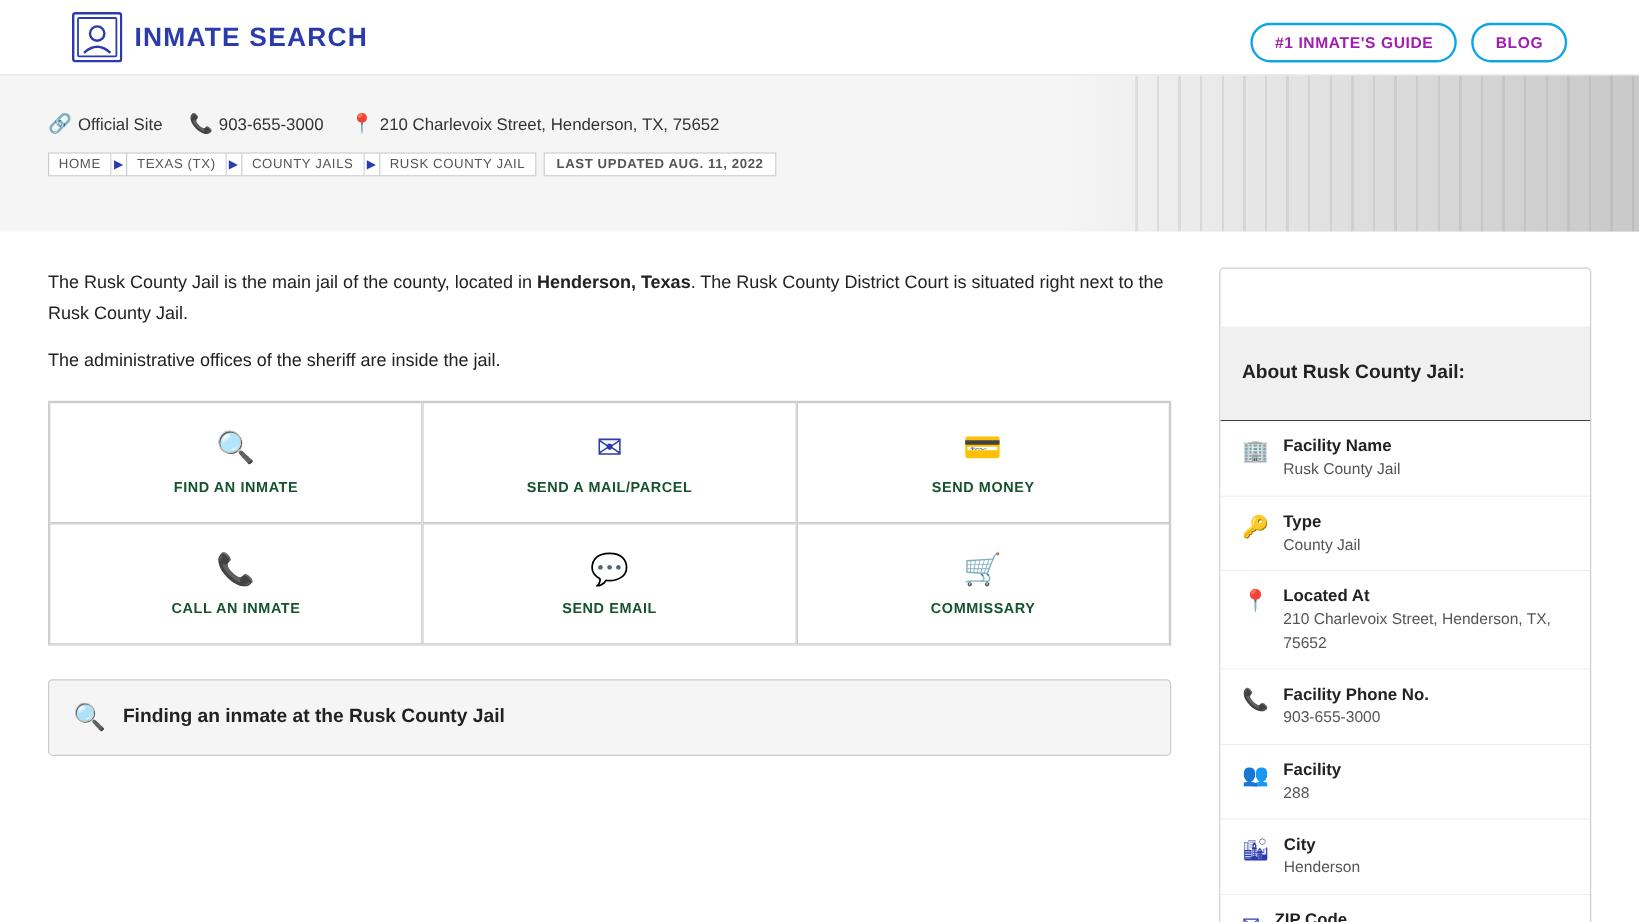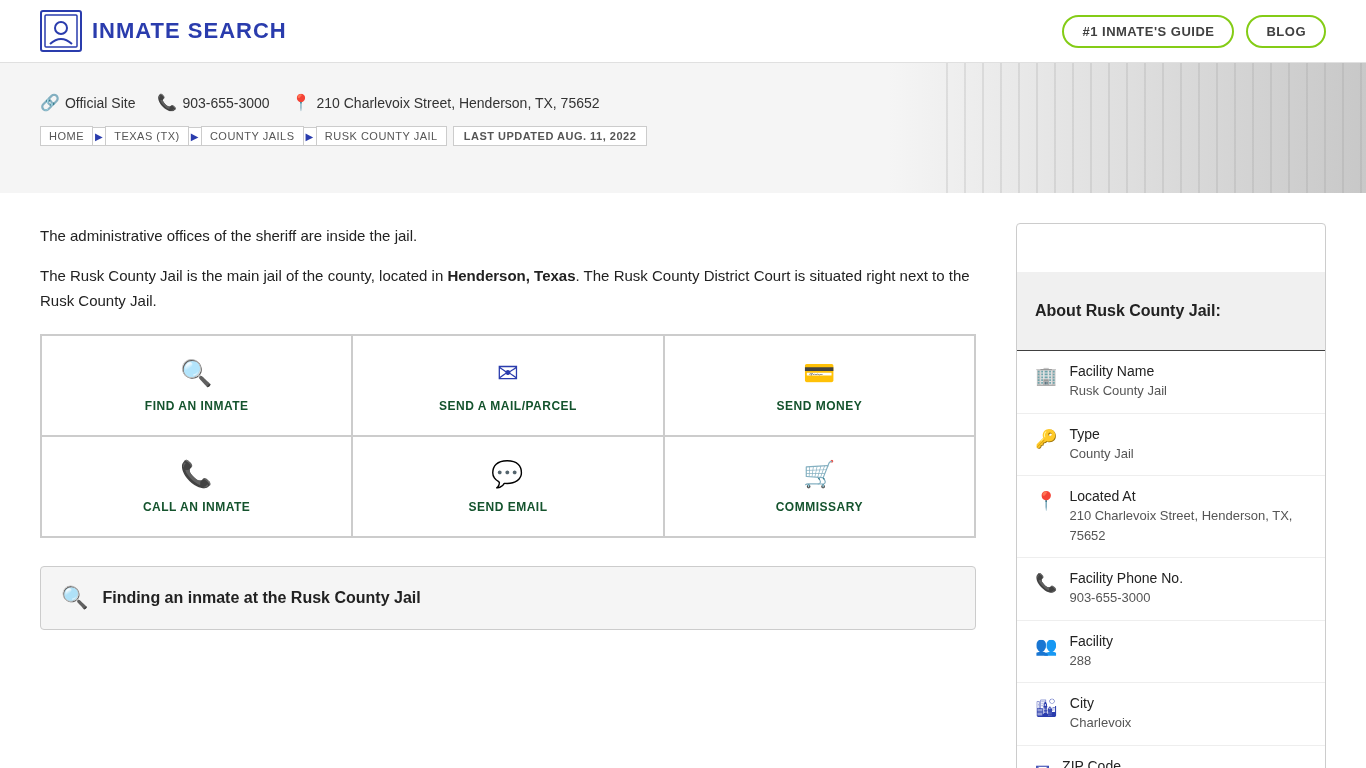--- a/index.html
+++ b/index.html
@@ -1,23 +1,23 @@
 <!DOCTYPE html>
 <html><head>
   <meta charset="utf-8">
   <style>
     * { box-sizing: border-box; margin: 0; padding: 0; }
     body { font-family: 'Segoe UI', Arial, sans-serif; font-size: 15px; color: #222; background: #fff; }
 
     
     header {
       display: flex;
-      align-items: center;
+      align-items: flex-end;
       justify-content: space-between;
-      padding: 10px 40px;
+      padding: 10px 60px;
       border-bottom: 1px solid #e0e0e0;
       background: #fff;
     }
     .logo-area {
       display: flex;
       align-items: center;
       gap: 10px;
     }
     .logo-icon {
       width: 42px;
@@ -28,26 +28,26 @@
       font-weight: 700;
       color: #2a3cad;
       letter-spacing: 1px;
       text-transform: uppercase;
     }
     .header-nav {
       display: flex;
       gap: 12px;
     }
     .nav-btn {
-      border: 2px solid #84cc16;
+      border: 2px solid #0ea5e9;
       border-radius: 20px;
       padding: 7px 18px;
       font-size: 13px;
       font-weight: 700;
-      color: #404040;
+      color: #a21caf;
       background: #fff;
       cursor: pointer;
       text-transform: uppercase;
       letter-spacing: 0.5px;
     }
 
     
     .hero {
       position: relative;
       background: linear-gradient(to right, #f5f5f5 65%, #c8c8c8 100%);
@@ -229,21 +229,21 @@
     .about-item:last-child { border-bottom: none; }
     .about-item-icon {
       color: #2a3cad;
       font-size: 18px;
       margin-top: 2px;
       flex-shrink: 0;
     }
     .about-item-content {}
     .about-item-label {
       font-size: 14px;
-      font-weight: 400;
+      font-weight: 700;
       color: #222;
       margin-bottom: 2px;
     }
     .about-item-value {
       font-size: 13px;
       color: #555;
       line-height: 1.5;
     }
   </style>
 </head>
@@ -290,24 +290,24 @@
     <span class="breadcrumb-arrow">▶</span>
     <span class="breadcrumb-item">RUSK COUNTY JAIL</span>
     <span class="breadcrumb-updated">LAST UPDATED AUG. 11, 2022</span>
   </div>
 </div>
 
 <div class="main-content">
 
   <div class="left-col">
     <div class="description">
-      <p>The administrative offices of the sheriff are inside the jail.</p>
       <p>
         <span>The Rusk County Jail is the main jail of the county, located in </span><strong>Henderson, Texas</strong><span>. The Rusk County District Court is situated right next to the Rusk County Jail.</span>
       </p>
+      <p>The administrative offices of the sheriff are inside the jail.</p>
     </div>
 
     <div class="action-grid">
     <div class="action-cell">
           <div class="action-icon">🔍</div>
           <div class="action-label">FIND AN INMATE</div>
         </div>
         <div class="action-cell">
           <div class="action-icon">✉</div>
           <div class="action-label">SEND A MAIL/PARCEL</div>
@@ -372,21 +372,21 @@
             <div class="about-item-icon">👥</div>
             <div class="about-item-content">
               <div class="about-item-label">Facility</div>
               <div class="about-item-value">288</div>
             </div>
           </div>
           <div class="about-item">
             <div class="about-item-icon">🏙</div>
             <div class="about-item-content">
               <div class="about-item-label">City</div>
-              <div class="about-item-value">Charlevoix</div>
+              <div class="about-item-value">Henderson</div>
             </div>
           </div>
           <div class="about-item">
             <div class="about-item-icon">✉</div>
             <div class="about-item-content">
               <div class="about-item-label">ZIP Code</div>
               <div class="about-item-value">75652</div>
             </div>
           </div>
           <div class="about-item">

